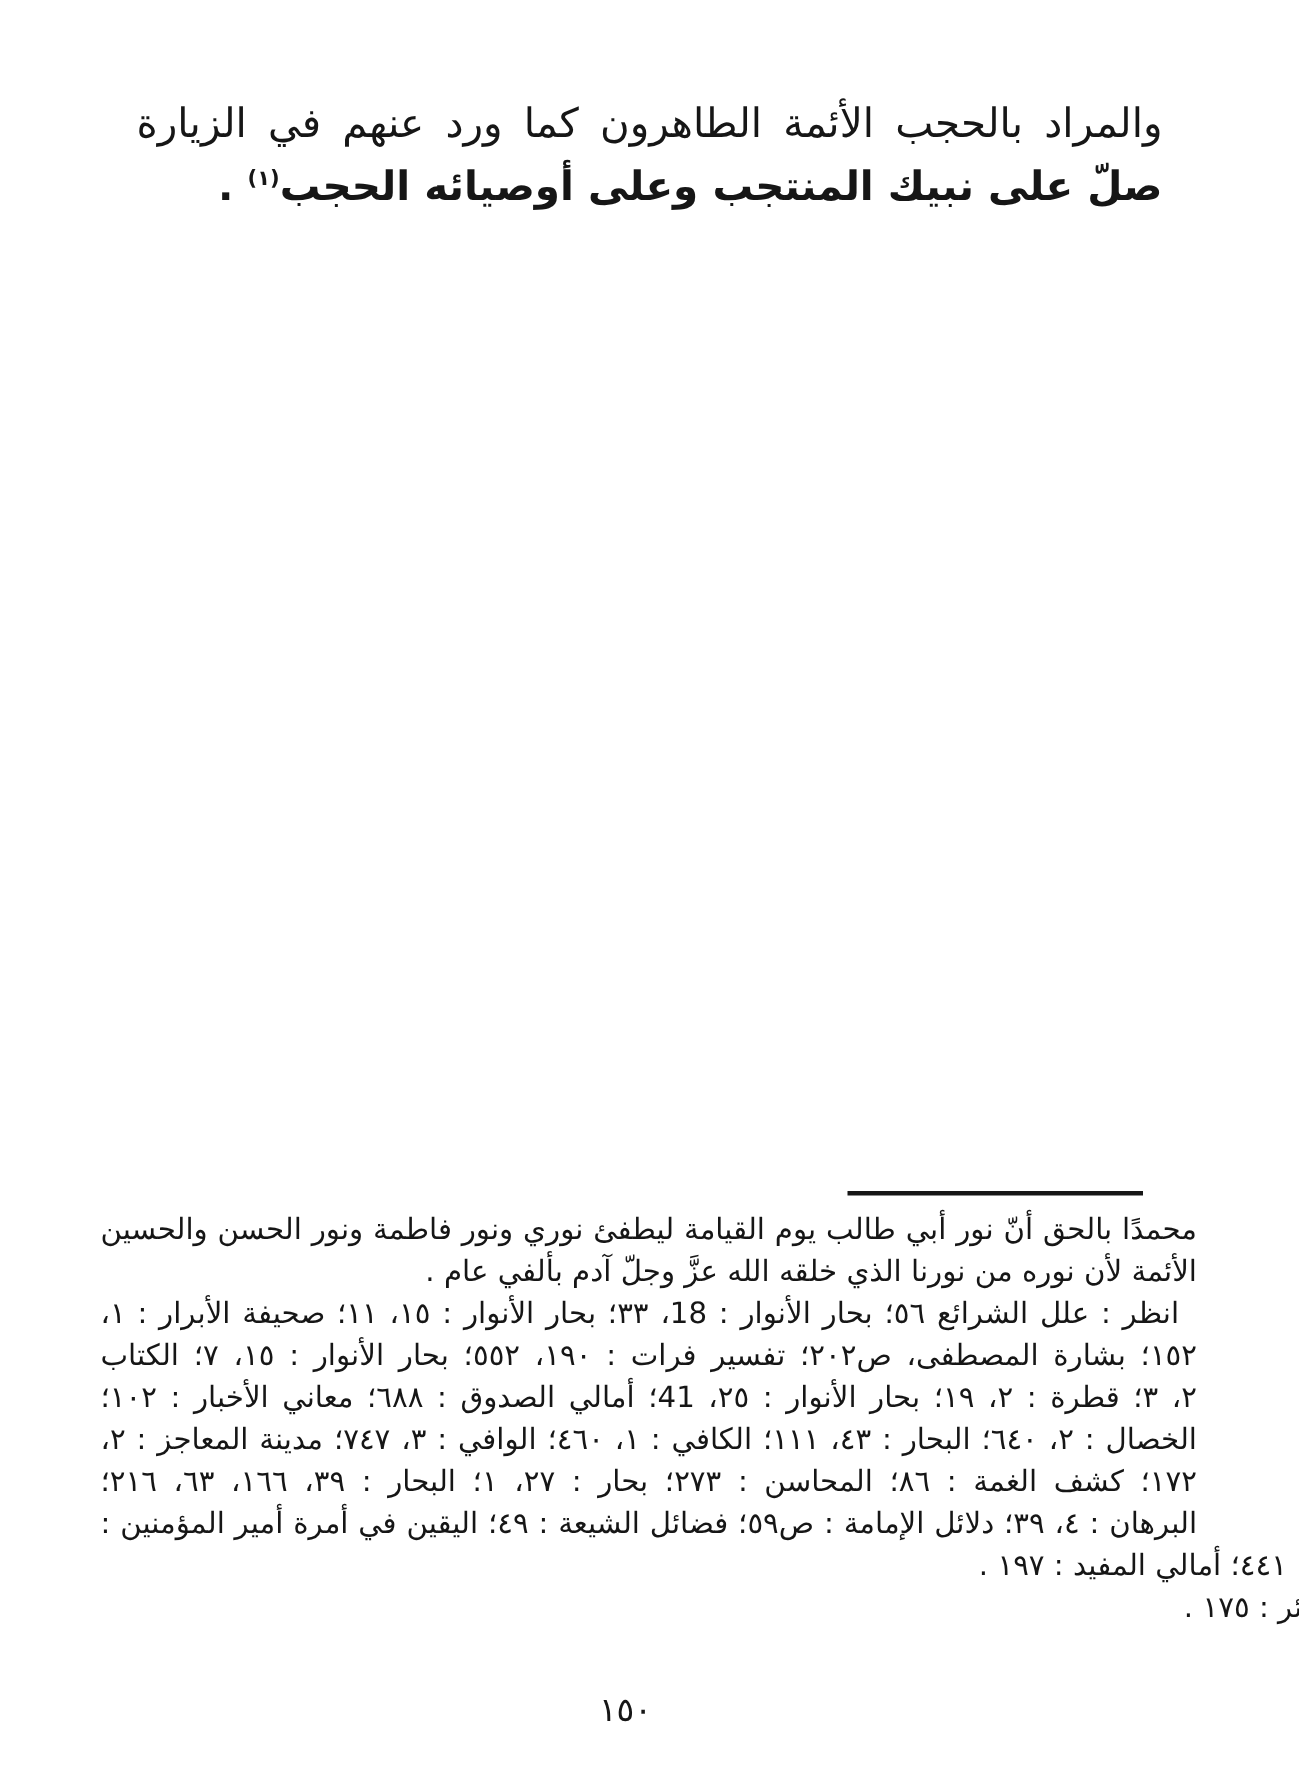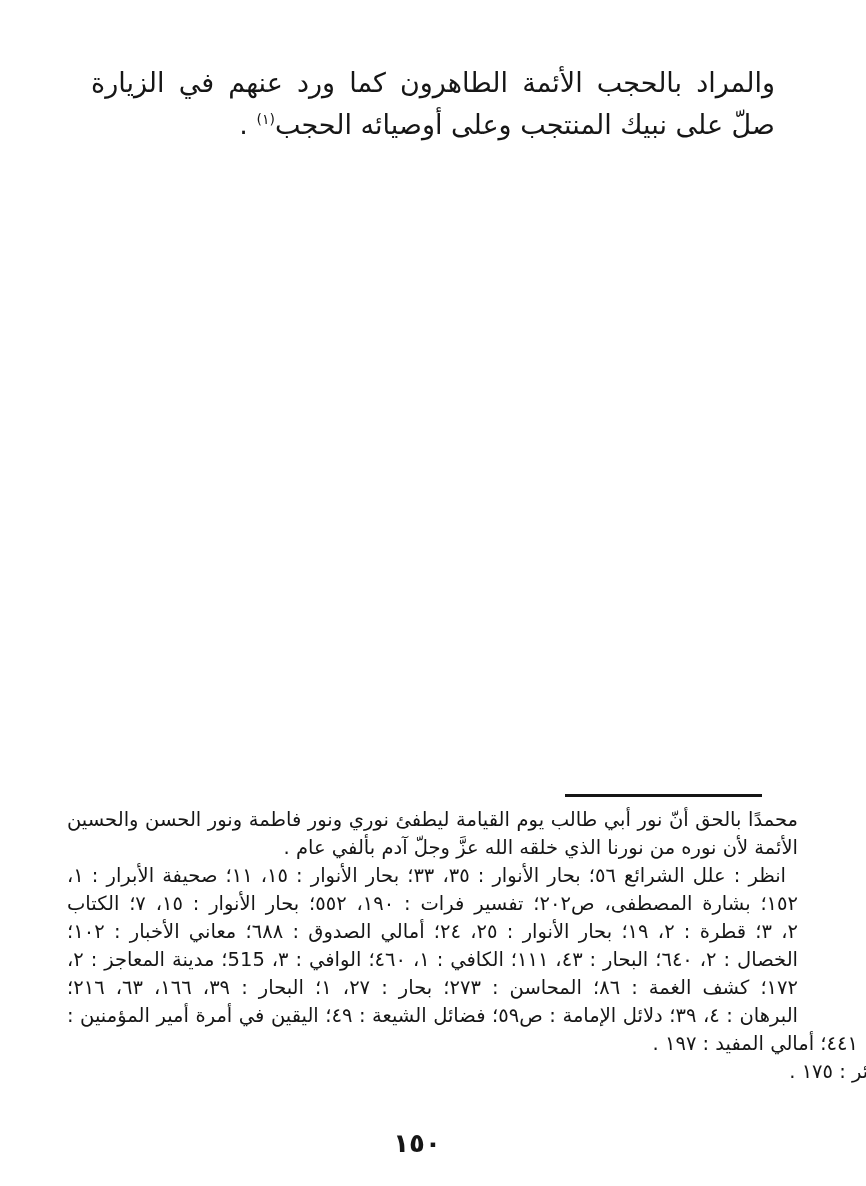--- a/index.html
+++ b/index.html
@@ -31,20 +31,21 @@
     height: 42px;
     overflow: hidden;
   }
   .m-line.justify {
     text-align: justify;
     text-align-last: justify;
   }
   .m-line.start {
     text-align: right;
     white-space: nowrap;
+    font-weight: bold;
   }
   sup.fn-marker {
     font-size: 0.52em;
     vertical-align: super;
     line-height: 0;
   }
   
   .footnote-separator {
     position: absolute;
     top: 794px;
@@ -93,45 +94,45 @@
     white-space: nowrap;
     transform: translateX(205px);
   }
   
   .page-number {
     position: absolute;
     top: 1128px;
     left: 375px;
     width: 84px;
     text-align: center;
-    font-size: 26px;
-    font-weight: bold;
+    font-size: 22px;
+    font-weight: normal;
     letter-spacing: 1px;
     direction: rtl;
   }
 </style>
 </head>
 <body>
 
 <div class="page">
 
   <div class="main-paragraph">
     <div class="m-line justify">والمراد بالحجب الأئمة الطاهرون كما ورد عنهم في الزيارة الجامعة : اللهم</div>
     <div class="m-line start"><span>صلّ على نبيك المنتجب وعلى أوصيائه الحجب</span><sup class="fn-marker">(١)</sup><span> .</span></div>
   </div>
 
   <div class="footnote-separator"></div>
 
   <div class="footnotes">
     <div class="f-line">محمدًا بالحق أنّ نور أبي طالب يوم القيامة ليطفئ نوري ونور فاطمة ونور الحسن والحسين ومن ولد</div>
     <div class="f-line end-right">الأئمة لأن نوره من نورنا الذي خلقه الله عزَّ وجلّ آدم بألفي عام .</div>
-    <div class="f-line indent">انظر : علل الشرائع ٥٦؛ بحار الأنوار : ٣٥، ٣٣؛ بحار الأنوار : ١٥، ١١؛ صحيفة الأبرار : ١،</div>
+    <div class="f-line indent">انظر : علل الشرائع ٥٦؛ بحار الأنوار : 18، ٣٣؛ بحار الأنوار : ١٥، ١١؛ صحيفة الأبرار : ١،</div>
     <div class="f-line">١٥٢؛ بشارة المصطفى، ص٢٠٢؛ تفسير فرات : ١٩٠، ٥٥٢؛ بحار الأنوار : ١٥، ٧؛ الكتاب المبين</div>
-    <div class="f-line">٢، ٣؛ قطرة : ٢، ١٩؛ بحار الأنوار : ٢٥، ٢٤؛ أمالي الصدوق : ٦٨٨؛ معاني الأخبار : ١٠٢؛</div>
-    <div class="f-line">الخصال : ٢، ٦٤٠؛ البحار : ٤٣، ١١١؛ الكافي : ١، ٤٦٠؛ الوافي : ٣، 515؛ مدينة المعاجز : ٢،</div>
+    <div class="f-line">٢، ٣؛ قطرة : ٢، ١٩؛ بحار الأنوار : ٢٥، 41؛ أمالي الصدوق : ٦٨٨؛ معاني الأخبار : ١٠٢؛</div>
+    <div class="f-line">الخصال : ٢، ٦٤٠؛ البحار : ٤٣، ١١١؛ الكافي : ١، ٤٦٠؛ الوافي : ٣، ٧٤٧؛ مدينة المعاجز : ٢،</div>
     <div class="f-line">١٧٢؛ كشف الغمة : ٨٦؛ المحاسن : ٢٧٣؛ بحار : ٢٧، ١؛ البحار : ٣٩، ١٦٦، ٦٣، ٢١٦؛</div>
     <div class="f-line">البرهان : ٤، ٣٩؛ دلائل الإمامة : ص٥٩؛ فضائل الشيعة : ٤٩؛ اليقين في أمرة أمير المؤمنين : ٥١؛</div>
     <div class="f-line pos-sources">أُصول الكافي : ١، ٤٤١؛ أمالي المفيد : ١٩٧ .</div>
     <div class="f-line pos-note">(١) مختصر البصائر : ١٧٥ .</div>
   </div>
 
   <div class="page-number">١٥٠</div>
 
 </div>
 

